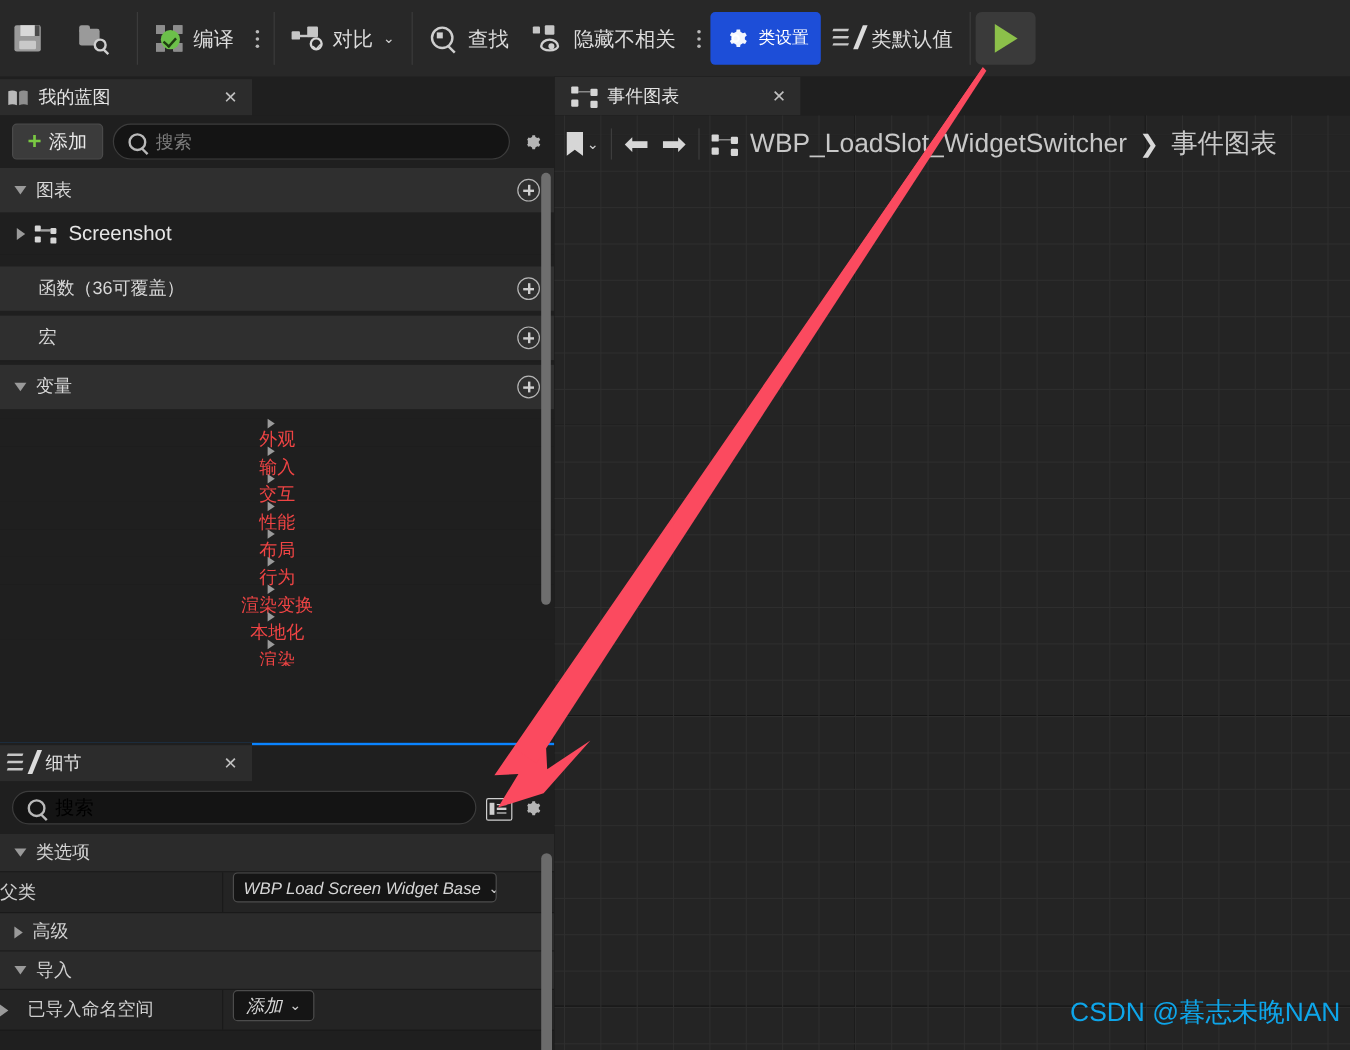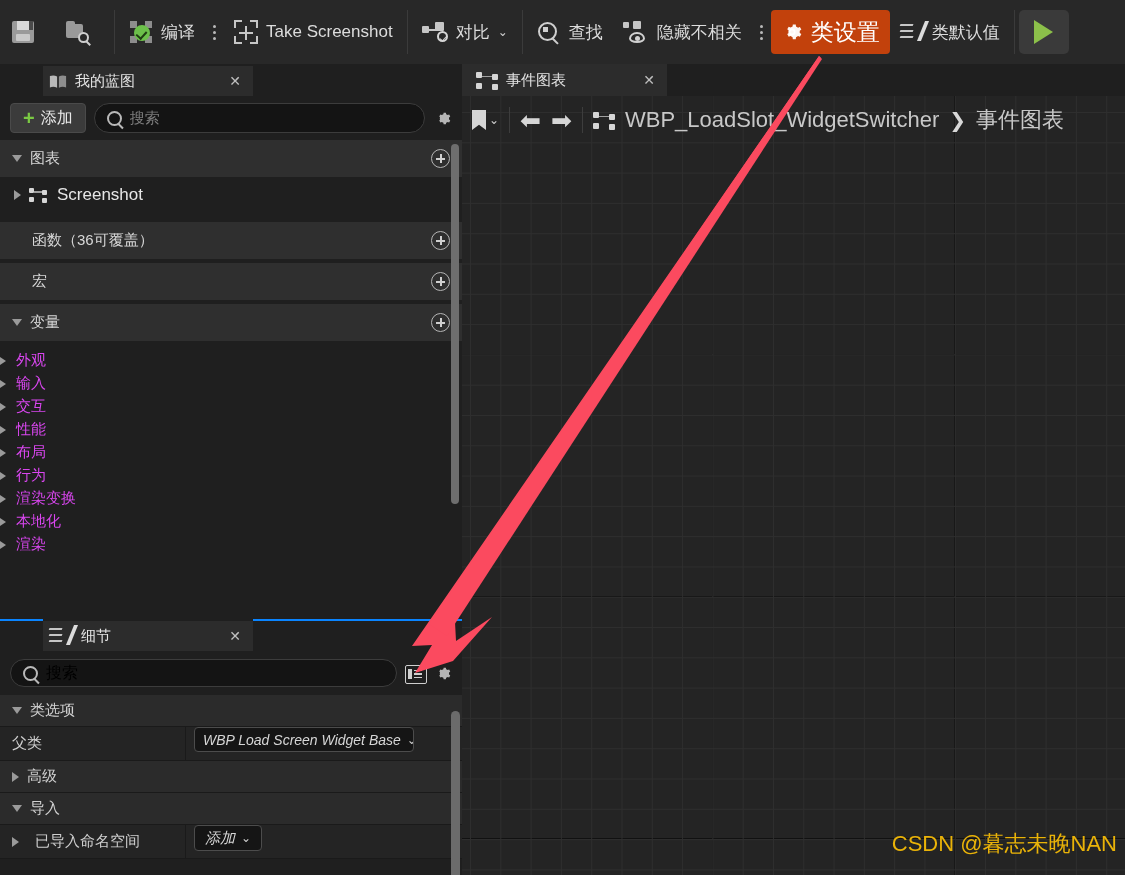--- a/index.html
+++ b/index.html
@@ -19,21 +19,21 @@
   }
   .tb-group { display: flex; align-items: center; height: 64px; }
   .tb-sep { width: 1px; height: 44px; background: #3b3b3b; margin: 0 4px; }
   .tb-btn {
     display: flex; align-items: center; gap: 8px;
     height: 44px; padding: 0 10px; border-radius: 4px;
     color: #dcdcdc; font-size: 17px; white-space: nowrap;
     cursor: pointer;
   }
   .tb-btn.icononly { padding: 0 12px; }
-  .tb-btn.accent { background: #c2410c; color: #ffffff; font-size: 23px; }
+  .tb-btn.accent { background: #1d4ed8; color: #ffffff; font-size: 14px; }
   .tb-dots { display: flex; flex-direction: column; gap: 3px; padding: 0 8px; cursor: pointer; }
   .tb-dots i { width: 3px; height: 3px; border-radius: 50%; background: #b9b9b9; display:block; }
   .chev { font-size: 12px; color: #cfcfcf; }
 
   .icon { display: inline-flex; align-items: center; justify-content: center; flex: none; }
 
   
   .ic-save { width: 22px; height: 22px; position: relative; }
   .ic-save::before {
     content:""; position:absolute; inset:0; background:#9a9a9a; border-radius:2px;
@@ -124,21 +124,21 @@
   }
   .play-tri{width:0;height:0;border-left:19px solid #8cc04a;border-top:12px solid transparent;border-bottom:12px solid transparent;}
 
   
   .left-panel { position:absolute; left:0; top:64px; width:462px; height:811px; background:#1f1f1f; }
 
   .tabstrip { height: 32px; position: relative; }
   .tab {
     display:flex;align-items:center;gap:8px;height:32px;padding:0 12px 0 6px;
     background:#2c2c2c; border-top:2px solid #1f1f1f;
-    width:210px; color:#e4e4e4; font-size:15px; cursor:pointer;margin-left:43px;
+    width:210px; color:#e4e4e4; font-size:15px; cursor:pointer;
   }
   .tab .x { margin-left:auto; color:#c0c0c0; font-size:14px; cursor:pointer; }
 
   .mbp-toolbar { display:flex; align-items:center; gap:8px; height:44px; padding:0 10px; background:#1f1f1f; }
   .add-btn {
     display:flex;align-items:center;gap:6px;height:30px;padding:0 12px;border-radius:4px;
     background:#3b3b3b;border:1px solid #4a4a4a;color:#e8e8e8;font-size:16px;cursor:pointer;
   }
   .plus-g { color:#7ac943; font-size:20px; line-height:1; font-weight:700; }
   .searchbox {
@@ -166,21 +166,21 @@
 
   .graph-item { display:flex;align-items:center;height:34px;padding-left:14px;color:#e6e6e6;font-size:17px;background:#1f1f1f;cursor:pointer;}
   .nodeico{width:18px;height:14px;position:relative;margin-right:10px;flex:none;}
   .nodeico u{position:absolute;width:5px;height:5px;background:#d6d6d6;display:block;border-radius:1px;}
   .nodeico u:nth-child(1){left:0;top:0;}
   .nodeico u:nth-child(2){left:0;bottom:0;}
   .nodeico u:nth-child(3){right:0;top:2px;}
   .nodeico u:nth-child(4){right:0;bottom:-1px;}
   .nodeico::before{content:"";position:absolute;left:5px;top:3px;width:8px;height:1.5px;background:#9e9e9e;}
 
-  .var-item { display:flex;align-items:center;height:23px;color:#d946ef;font-size:15px;background:#1f1f1f;cursor:pointer;}
+  .var-item { display:flex;align-items:center;height:23px;color:#ef4444;font-size:15px;background:#1f1f1f;cursor:pointer;flex-direction:column;}
   .var-item .tri-r{border-left-width:6px;border-top-width:4.5px;border-bottom-width:4.5px;margin-right:10px;}
 
   .lscroll {
     position:absolute; right:3px; top:4px; width:8px; height:360px;
     background:#6e6e6e; border-radius:4px; cursor:pointer;
   }
 
   
   .details-panel { position:absolute; left:0; top:555px; width:462px; height:320px; background:#1f1f1f; }
   .blue-line { position:absolute; left:0; top:0; width:462px; height:2px; background:#0a84ff; }
@@ -194,21 +194,21 @@
   .ic-list u:nth-child(3){top:12px;}
   .ic-list i{position:absolute;left:3px;top:4px;width:4px;height:10px;background:#cfcfcf;display:block;}
 
   .det-section {
     display:flex;align-items:center;height:32px;padding-left:12px;background:#2b2b2b;
     color:#d2d2d2;font-size:15px;border-bottom:1px solid #1a1a1a;cursor:pointer;
   }
   .det-row {
     display:flex;align-items:stretch;height:34px;background:#242424;border-bottom:1px solid #1a1a1a;
   }
-  .det-label { width:186px; display:flex;align-items:center;padding-left:12px;color:#cfcfcf;font-size:15px;border-right:1px solid #1a1a1a;}
+  .det-label { width:186px; display:flex;align-items:center;color:#cfcfcf;font-size:15px;border-right:1px solid #1a1a1a;}
   .det-value { flex:1; display:flex;align-items:flex-start;padding:0 8px;font-style:italic; }
   .dropdown {
     display:flex;align-items:center;gap:6px;height:25px;padding:0 8px;border-radius:4px;
     background:#151515;border:1px solid #4c4c4c;color:#d6d6d6;font-size:14px;cursor:pointer;
     max-width:220px;overflow:hidden;white-space:nowrap;
   }
   .dropdown.small{ font-size:15px; padding:0 10px; height:26px;}
   .dscroll { position:absolute; right:2px; top:92px; width:9px; height:228px; background:#6b6b6b; border-radius:5px; cursor:pointer;}
 
   
@@ -239,21 +239,21 @@
   .bc-chev{color:#d8d8d8;font-size:20px;}
   .bc-node{width:22px;height:17px;position:relative;flex:none;}
   .bc-node u{position:absolute;width:6px;height:6px;background:#d6d6d6;display:block;border-radius:1px;}
   .bc-node u:nth-child(1){left:0;top:0;}
   .bc-node u:nth-child(2){left:0;bottom:0;}
   .bc-node u:nth-child(3){right:0;top:2px;}
   .bc-node u:nth-child(4){right:0;bottom:-1px;}
   .bc-node::before{content:"";position:absolute;left:6px;top:4px;width:10px;height:1.6px;background:#a0a0a0;}
 
   .watermark{
-    position:absolute; right:8px; bottom:16px; color:#eab308; font-size:22px; z-index:4; white-space:nowrap;
+    position:absolute; right:8px; bottom:16px; color:#0ea5e9; font-size:22px; z-index:4; white-space:nowrap;
   }
 
   
   .arrow-svg{ position:absolute; left:0; top:0; width:1125px; height:875px; pointer-events:none; z-index:50; }
 </style>
 </head>
 <body>
 
 <div id="app">
 
@@ -281,29 +281,20 @@
         <span class="icon ic-compile">
             <i></i>
           </span>
         <span>编译</span>
       </div>
       <div class="tb-dots">
           <i></i>
           <i></i>
           <i></i>
         </div>
-      <div class="tb-btn">
-        <span class="icon ic-shot">
-            <span></span>
-            <span></span>
-            <span></span>
-            <span></span>
-          </span>
-        <span>Take Screenshot</span>
-      </div>
     </div>
 
     <div class="tb-sep"></div>
 
     <div class="tb-group">
       <div class="tb-btn">
         <span class="icon ic-diff">
             <u></u>
             <i></i>
           </span>

